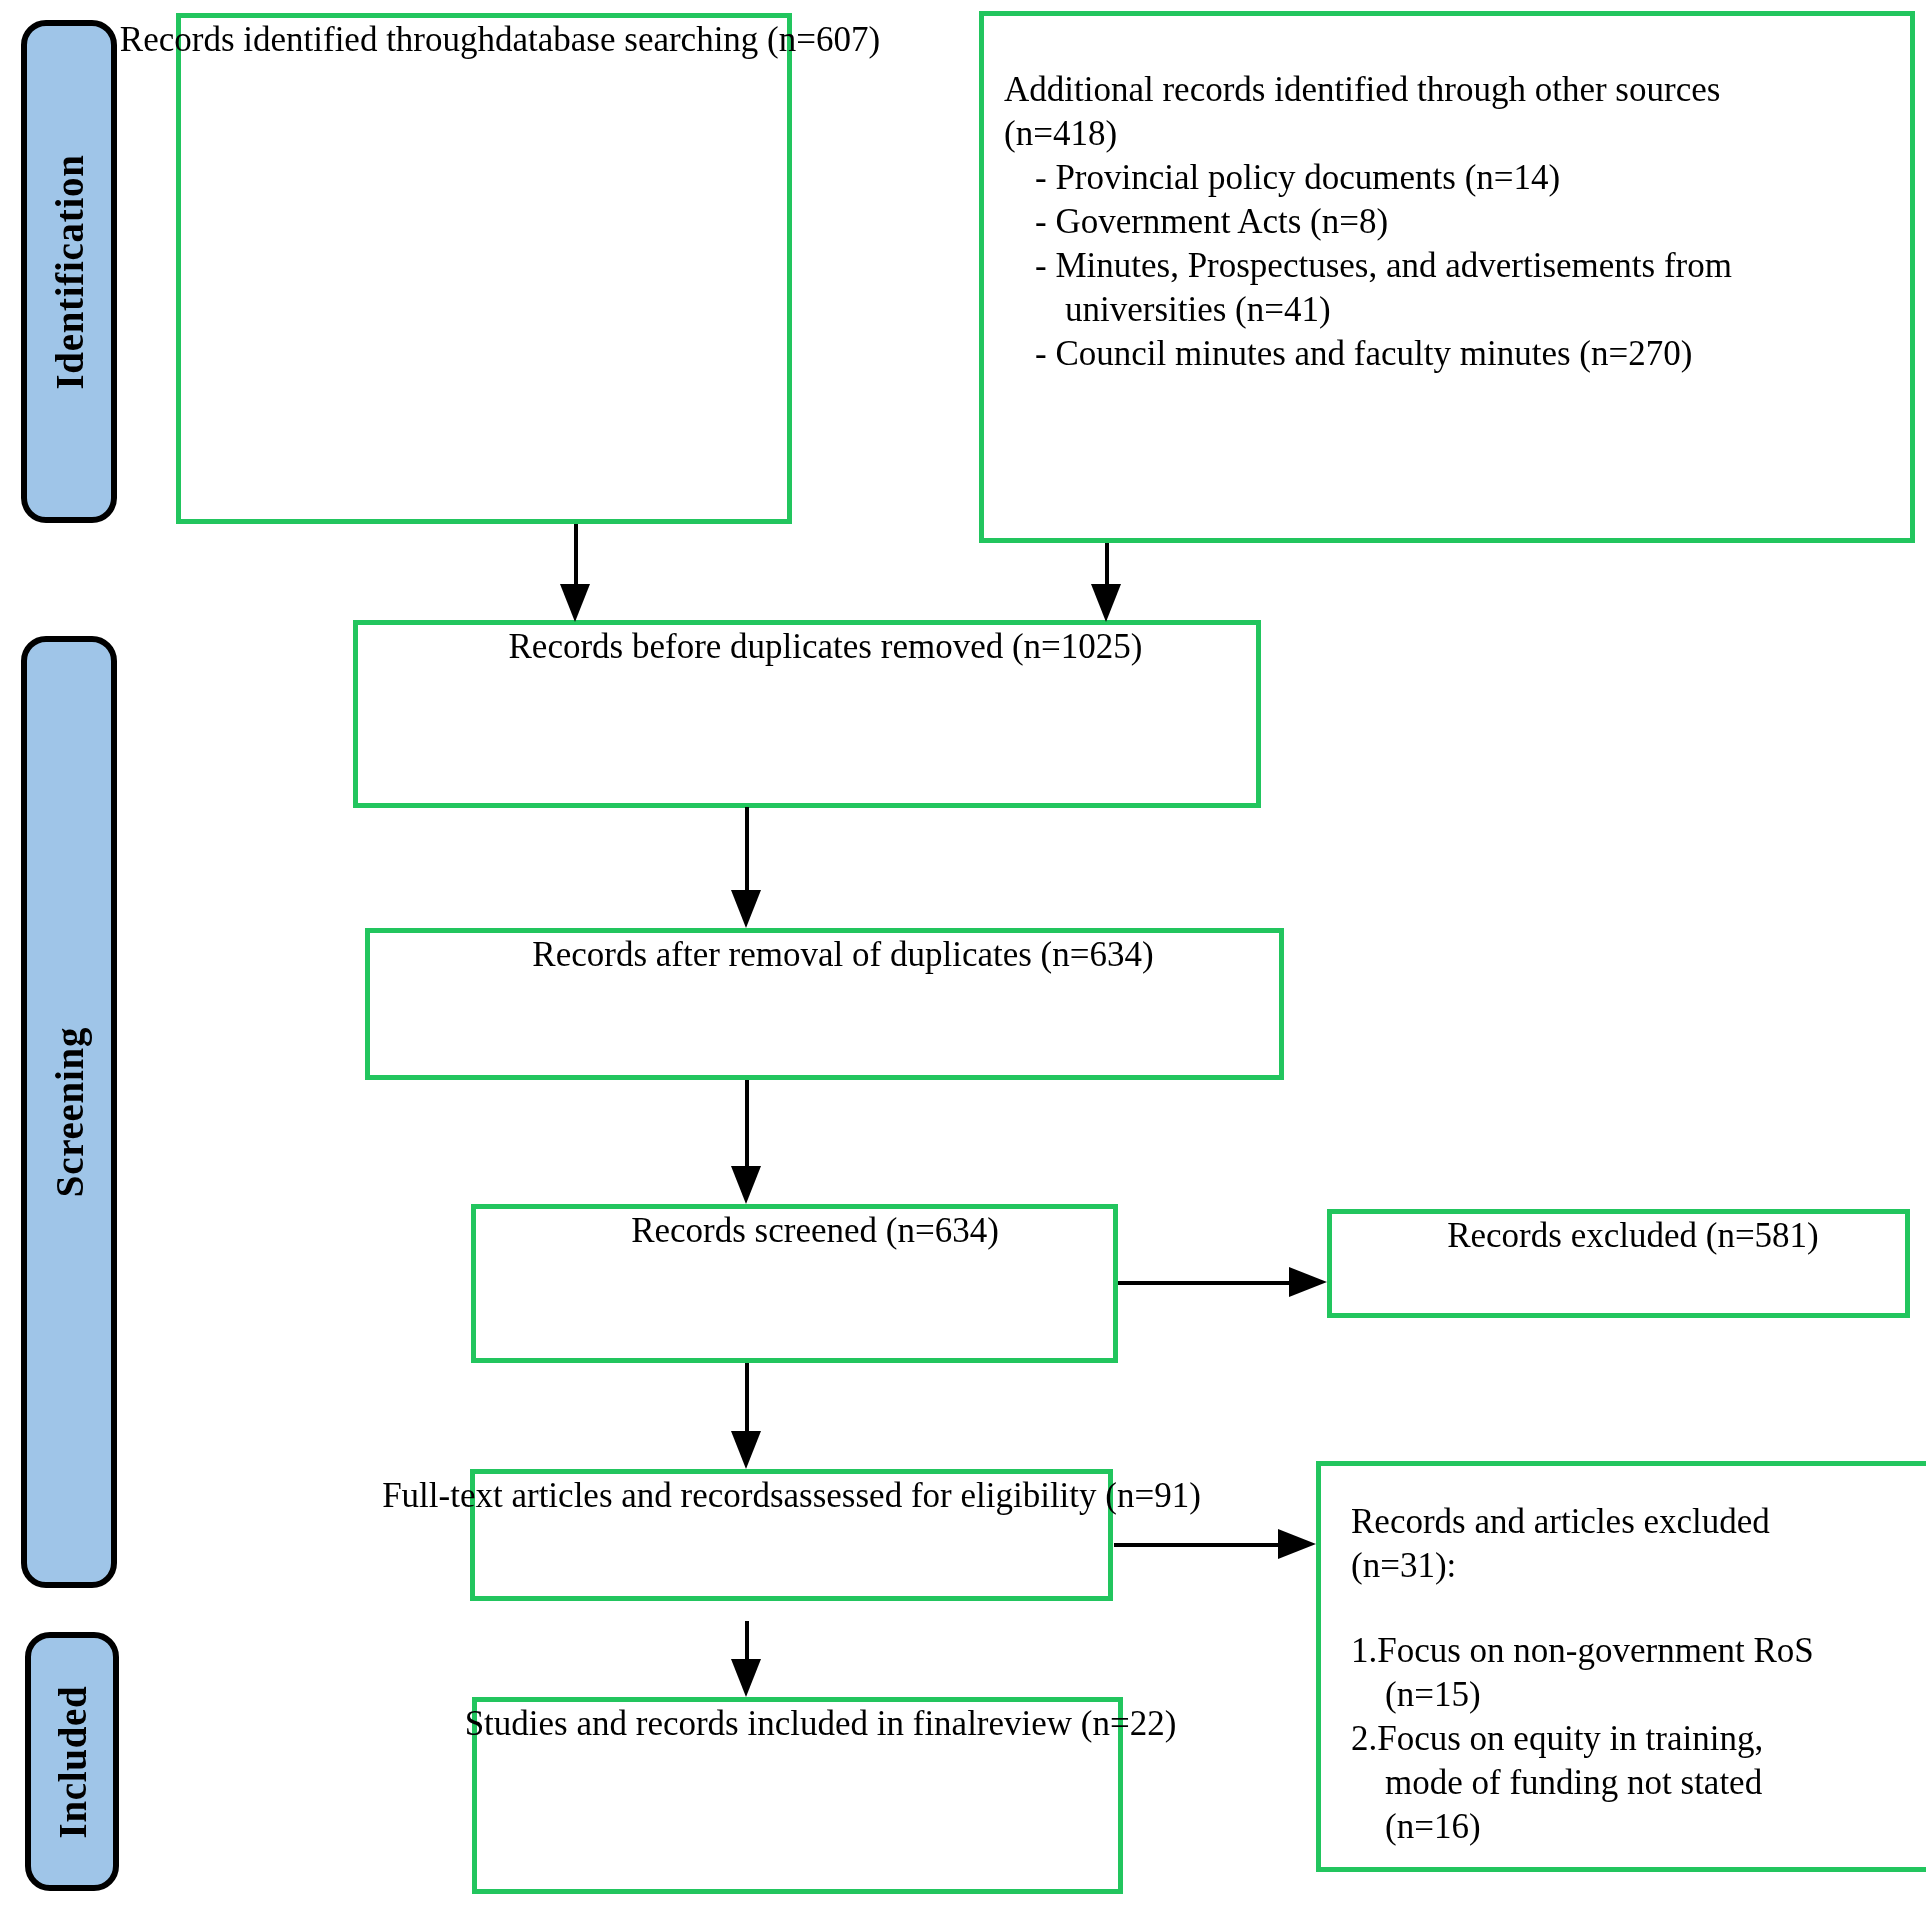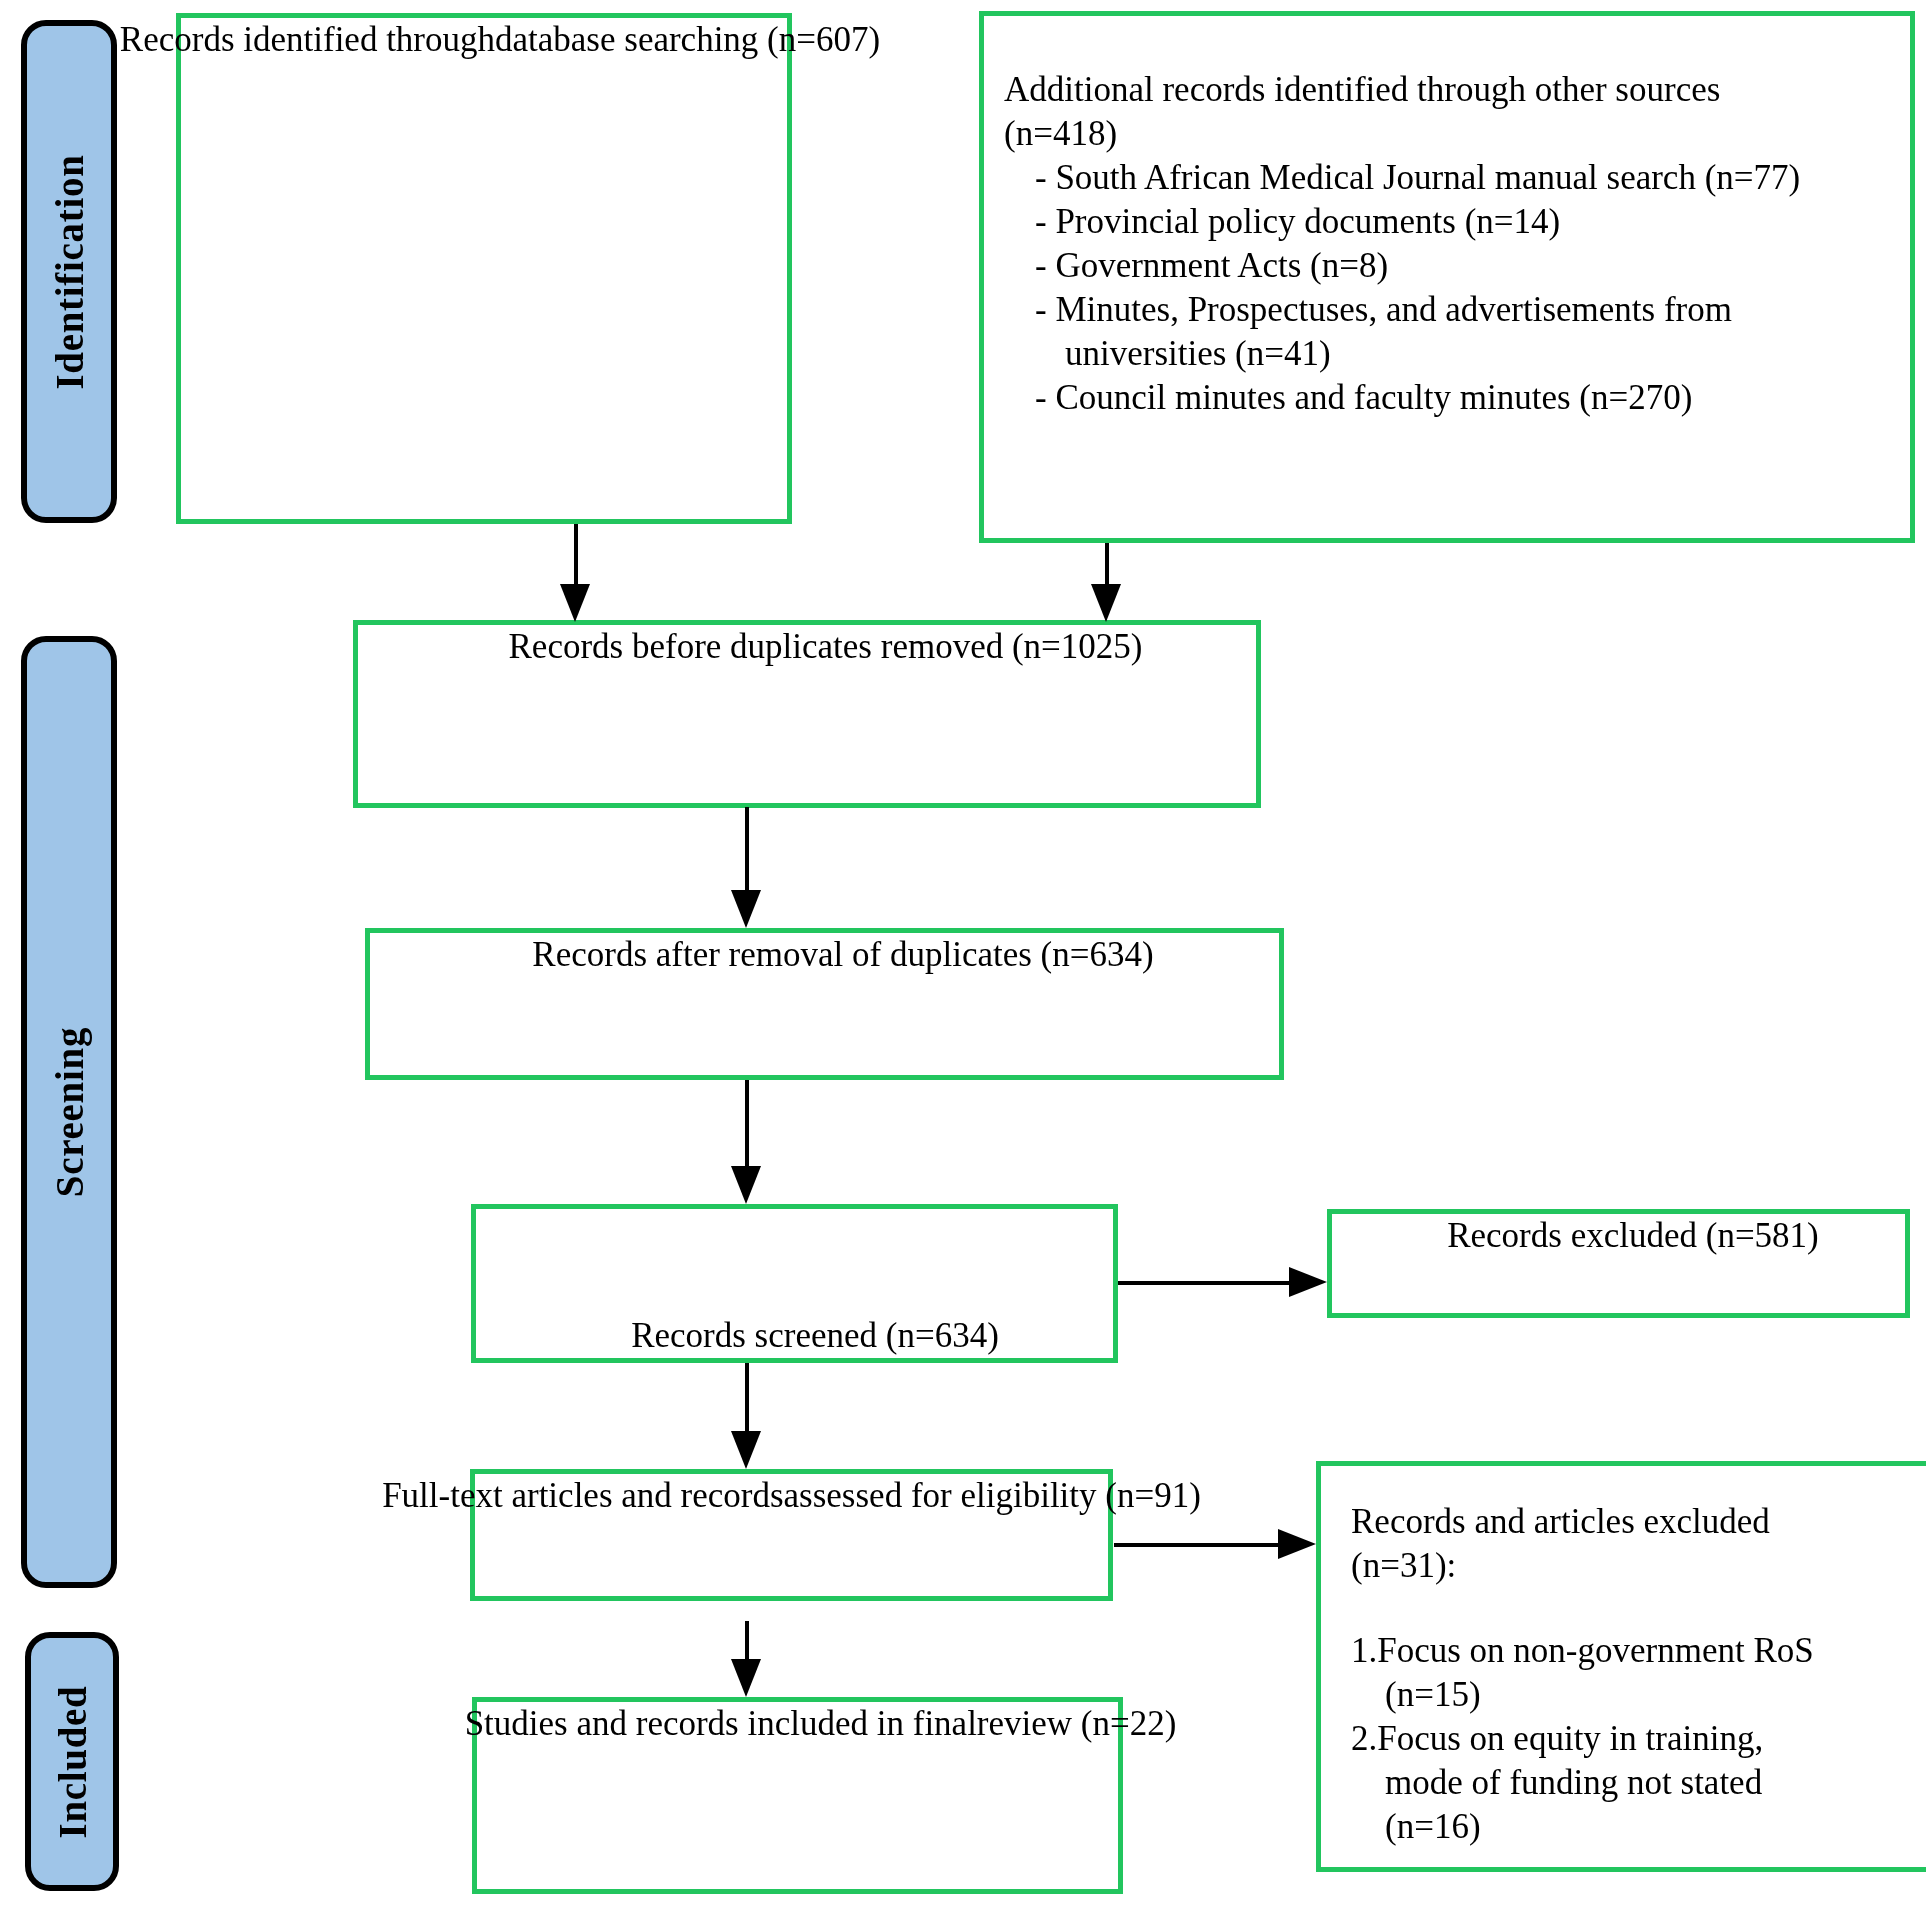--- a/index.html
+++ b/index.html
@@ -39,21 +39,21 @@
     font-size: 35px;
     line-height: 44px;
   }
   .vcenter { display: flex; flex-direction: row; justify-content: center; }
   .bline { white-space: nowrap; }
 
   #box-database          { left: 176px;  top: 12.7px;   width: 616px;  height: 511px; padding-left: 32px; }
   #box-sources           { left: 979px; top: 11.3px;   width: 936px; height: 532px; padding: 52px 12.7px 0 20px; }
   #box-before-dup        { left: 353px;  top: 620px;  width: 908px; height: 188px; padding-left: 37px; }
   #box-after-dup         { left: 365px;  top: 928px; width: 919px; height: 152px; padding-left: 37px; }
-  #box-screened          { left: 471px;  top: 1204px; width: 647px;  height: 159px; padding-left: 41px; align-items: flex-end; }
+  #box-screened          { left: 471px;  top: 1204px; width: 647px;  height: 159px; padding-left: 41px; }
   #box-excluded          { left: 1327px; top: 1209px; width: 583px;  height: 109px; padding-left: 29px; }
   #box-fulltext          { left: 470px;  top: 1469px; width: 643px;  height: 132px; text-align: right; }
   #box-articles-excluded { left: 1316px; top: 1461px; width: 686px;  height: 411px; padding: 34px 12.7px 0 30px; }
   #box-included-final    { left: 472px;  top: 1697px; width: 651px;  height: 197px; padding-left: 46px; }
 
   .indent-bullet      { padding-left: 31px; }
   .indent-bullet-cont { padding-left: 61px; }
   .indent-cont        { padding-left: 34px; }
   .spacer             { height: 41px; }
 
@@ -104,21 +104,20 @@
   </div>
 
   <div class="box vcenter" id="box-database">
     <div class="bline">Records identified through</div>
     <div class="bline">database searching (n=607)</div>
   </div>
 
   <div class="box" id="box-sources">
     <div class="bline">Additional records identified through other sources</div>
     <div class="bline">(n=418)</div>
-    <div class="bline indent-bullet">- South African Medical Journal manual search (n=77)</div>
     <div class="bline indent-bullet">- Provincial policy documents (n=14)</div>
     <div class="bline indent-bullet">- Government Acts (n=8)</div>
     <div class="bline indent-bullet">- Minutes, Prospectuses, and advertisements from</div>
     <div class="bline indent-bullet-cont">universities (n=41)</div>
     <div class="bline indent-bullet">- Council minutes and faculty minutes (n=270)</div>
   </div>
 
   <div class="box vcenter" id="box-before-dup">
     <div class="bline">Records before duplicates removed (n=1025)</div>
   </div>

